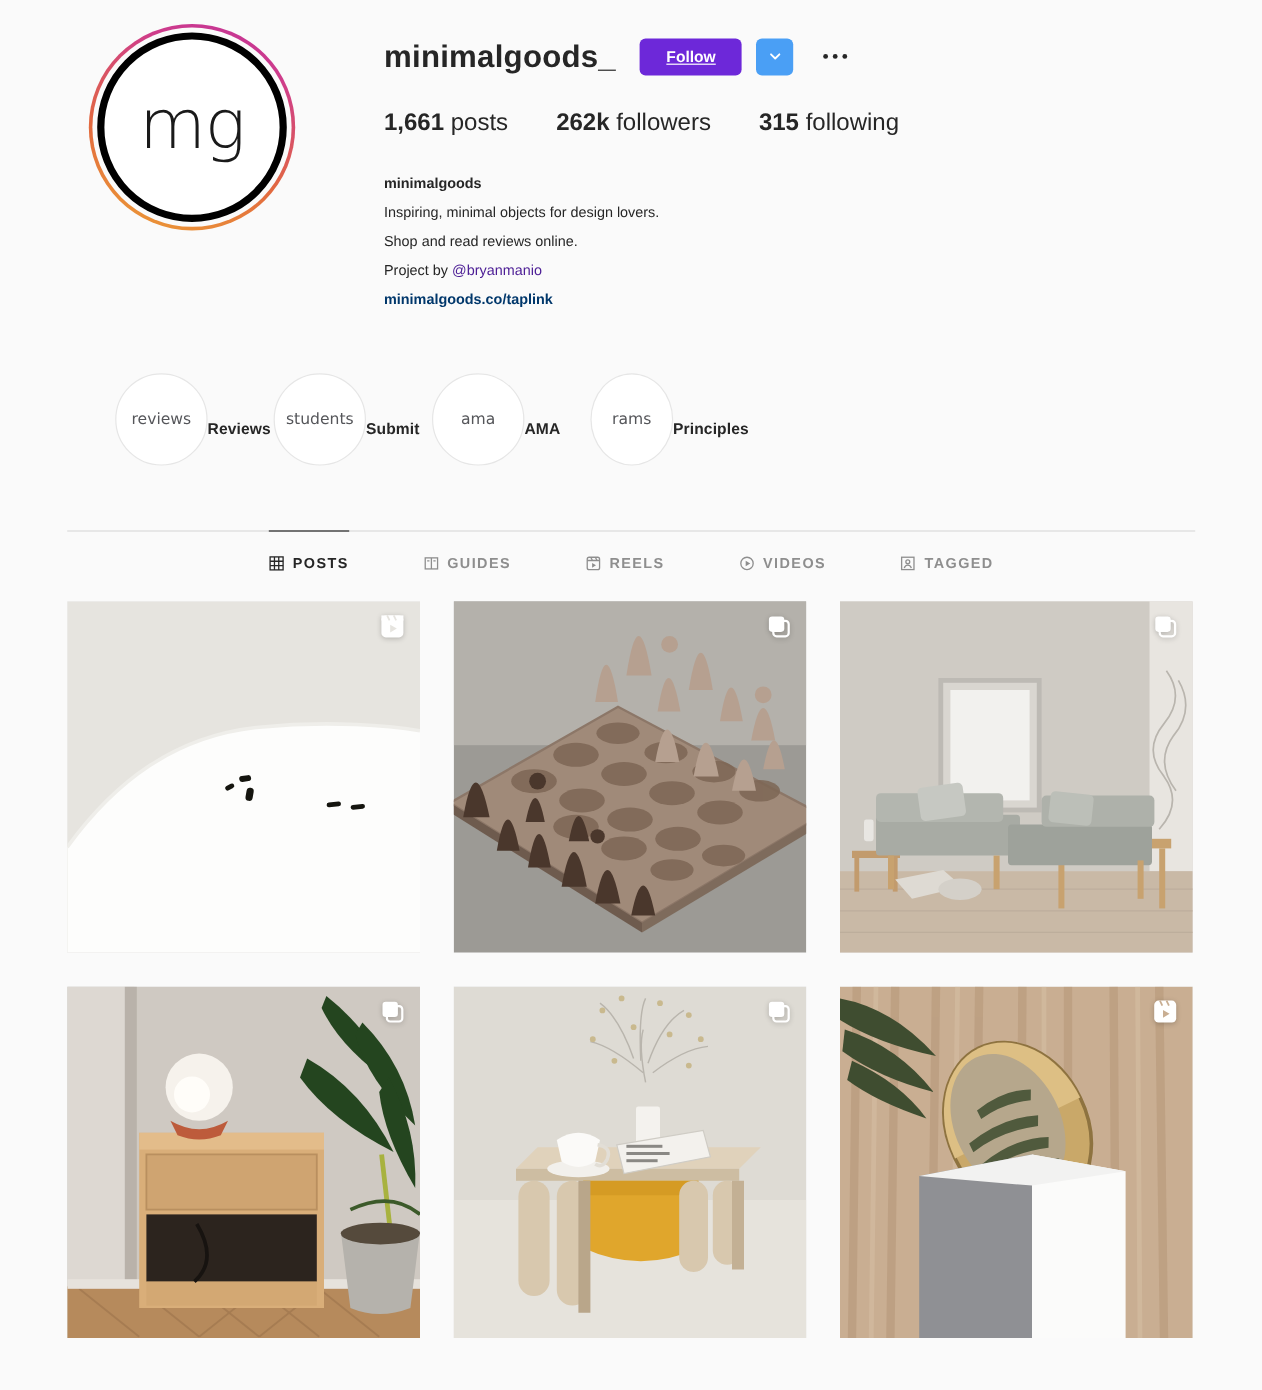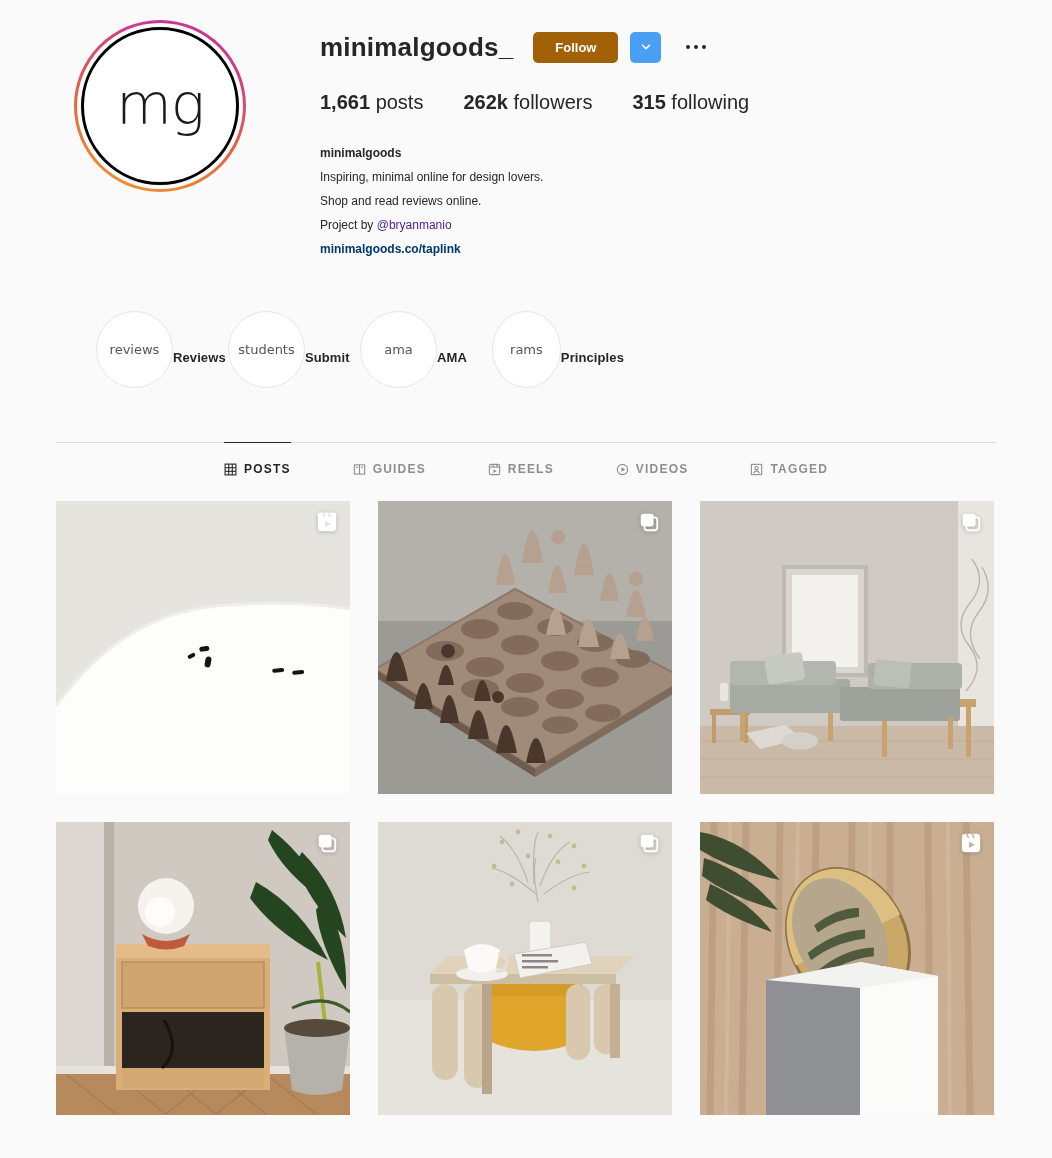--- a/index.html
+++ b/index.html
@@ -39,21 +39,21 @@
     width: 100%; height: 100%;
     border-radius: 50%;
     background: #fafafa;
     padding: 4px;
     display: flex; align-items: center; justify-content: center;
   }
   .avatar-inner {
     width: 100%; height: 100%;
     border-radius: 50%;
     background: #ffffff;
-    border: 3px solid #000000;
+    border: 6px solid #000000;
     display: flex; align-items: center; justify-content: center;
   }
   .avatar-mono {
     font-size: 57px;
     font-weight: 300;
     letter-spacing: -1px;
     color: #1a1a1a;
     font-family: "DejaVu Sans", sans-serif;
     line-height: 1;
     transform: translateY(-2px);
@@ -69,30 +69,31 @@
   }
   .username {
     font-size: 26px;
     font-weight: 700;
     color: #262626;
     letter-spacing: .2px;
     line-height: 32px;
     margin-right: 8px;
   }
   .btn-follow {
-    background: #a16207;
+    background: #6d28d9;
     color: #fff;
     font-size: 13px;
     font-weight: bold;
     border: none;
     border-radius: 5px;
     height: 31px;
     padding: 0 22px;
     cursor: pointer;
     font-family: "Liberation Sans", sans-serif;
+    text-decoration: underline;
   }
   .btn-caret {
     background: #4a9ff5;
     border: none;
     border-radius: 5px;
     width: 31px; height: 31px;
     display: flex; align-items: center; justify-content: center;
     cursor: pointer;
   }
   .btn-caret svg { display: block; }
@@ -251,21 +252,21 @@
       </div>
 
       <div class="stats-row">
         <span class="stat"><b>1,661</b> <span>posts</span></span>
         <span class="stat"><b>262k</b> <span>followers</span></span>
         <span class="stat"><b>315</b> <span>following</span></span>
       </div>
 
       <div class="bio">
         <span class="full-name">minimalgoods</span>
-        <span class="line">Inspiring, minimal online for design lovers.</span>
+        <span class="line">Inspiring, minimal objects for design lovers.</span>
         <span class="line">Shop and read reviews online.</span>
         <span class="line"><span>Project by </span><span class="mention">@bryanmanio</span></span>
         <a class="link" href="#">minimalgoods.co/taplink</a>
       </div>
 
     </div>
   </div>
 
   <div class="highlights">
 

